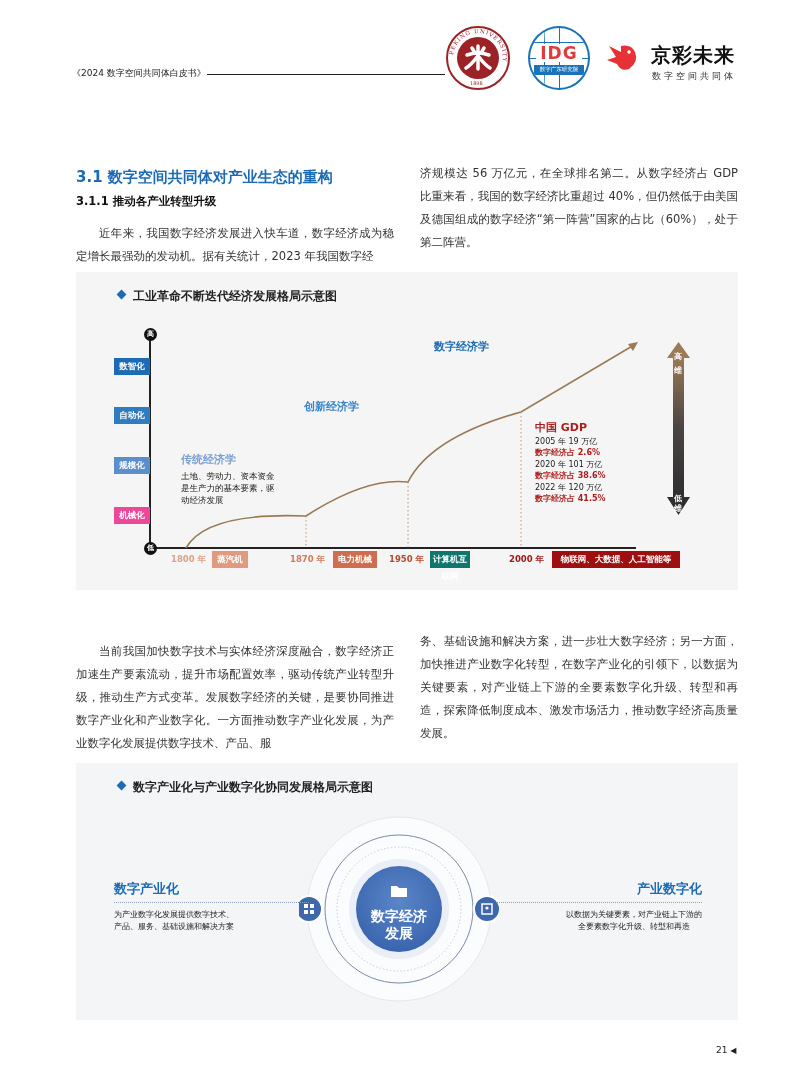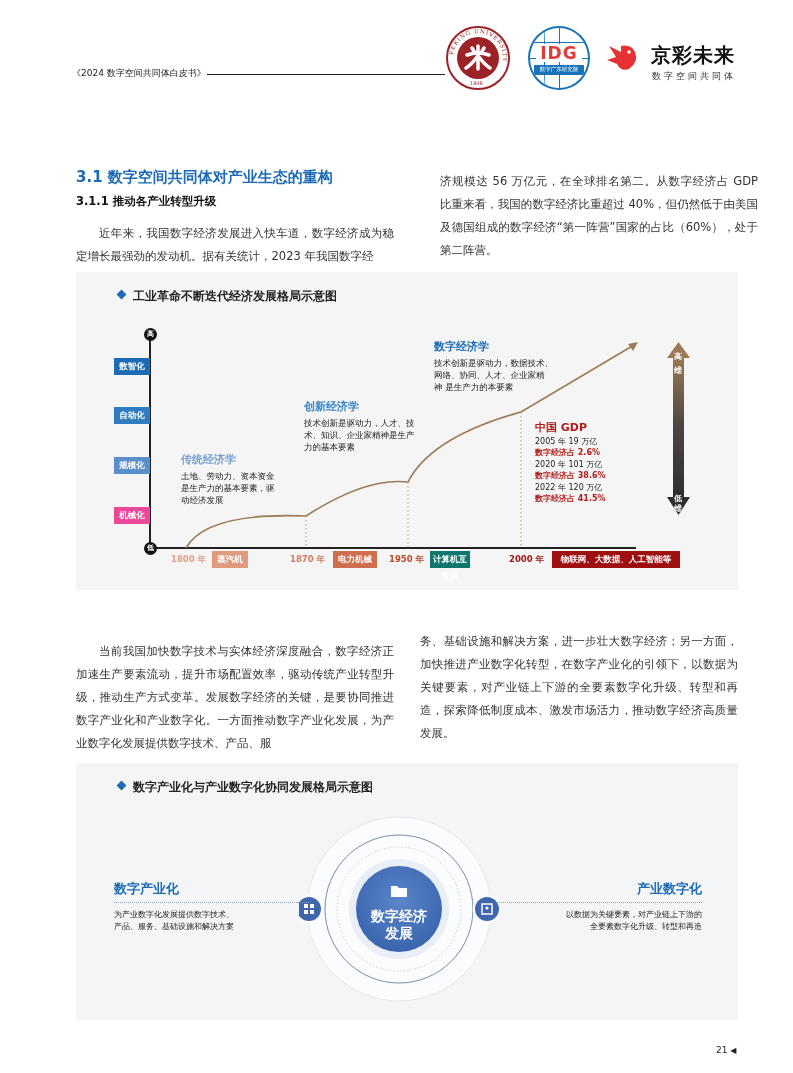--- a/index.html
+++ b/index.html
@@ -15,21 +15,21 @@
   .idg .grid-v{position:absolute;top:0;bottom:0;width:1px;background:#1a73b8;}
   .idg-text{position:absolute;left:6px;top:16px;width:46px;height:18px;background:#fff;color:#e23b3b;font-size:17px;font-weight:bold;text-align:center;line-height:18px;letter-spacing:1px;}
   .idg-sub{position:absolute;left:4px;top:37px;width:50px;background:#1a73b8;color:#fff;font-size:5.5px;text-align:center;padding:1px 0;}
   .jc-bird{left:607px;top:42px;width:32px;height:30px;}
   .jc-name{left:651px;top:42px;font-size:20px;font-weight:bold;color:#111;letter-spacing:1px;}
   .jc-sub{left:652px;top:70px;font-size:9px;color:#333;letter-spacing:3px;}
   .h1{left:76px;top:168px;font-size:15px;font-weight:bold;color:#1d6bb5;}
   .h2{left:76px;top:194px;font-size:11.5px;font-weight:bold;color:#111;}
   .para{font-size:11.5px;line-height:23px;color:#333;text-align:justify;}
   .p1{left:76px;top:210px;width:318px;}
-  .p2{left:420px;top:170px;width:318px;margin-left:20px;}
+  .p2{left:420px;top:162px;width:318px;}
   .p3{left:76px;top:630px;width:318px;}
   .p4{left:420px;top:630px;width:318px;}
   .indent{text-indent:2em;margin-top:10px;}
   .box1{left:76px;top:272px;width:662px;height:318px;background:#f5f5f5;}
   .box2{left:76px;top:763px;width:662px;height:257px;background:#f4f5f7;}
   .box-title{position:absolute;left:42px;top:16px;font-size:12px;font-weight:bold;color:#222;}
   .box-title .dia{display:inline-block;width:7px;height:7px;background:#1d6bb5;transform:rotate(45deg);margin-right:8px;vertical-align:2px;}
   .ylab{position:absolute;left:38px;width:36px;height:17px;color:#fff;font-size:8.5px;font-weight:bold;text-align:center;line-height:17px;}
   .axis-cap{position:absolute;width:13px;height:13px;border-radius:50%;background:#111;color:#fff;font-size:7px;font-weight:bold;text-align:center;line-height:13px;}
   .era-title{position:absolute;font-size:11px;font-weight:bold;color:#1d6bb5;}
@@ -129,32 +129,22 @@
   <div class="ylab" style="top:235px;background:#ec4899">机械化</div>
 
   <div class="era-title" style="left:105px;top:180px;color:#7aa0d4">传统经济学</div>
   <div class="era-desc" style="left:105px;top:198px">
     <div>土地、劳动力、资本资金</div>
       <div>是生产力的基本要素，驱</div>
       <div>动经济发展</div>
   </div>
 
   <div class="era-title" style="left:228px;top:127px;color:#3a85c8">创新经济学</div>
-  <div class="era-desc" style="left:228px;top:145px">
-    <div>技术创新是驱动力，人才、技</div>
-      <div>术、知识、企业家精神是生产</div>
-      <div>力的基本要素</div>
-  </div>
 
   <div class="era-title" style="left:358px;top:67px;color:#1d6bb5">数字经济学</div>
-  <div class="era-desc" style="left:358px;top:85px">
-    <div>技术创新是驱动力，数据技术、</div>
-      <div>网络、协同、人才、企业家精</div>
-      <div>神 是生产力的本要素</div>
-  </div>
 
   <div class="gdp">
     <div class="t">中国 GDP</div>
     <div>2005 年 19 万亿</div>
     <div class="red">数字经济占 2.6%</div>
     <div>2020 年 101 万亿</div>
     <div class="red">数字经济占 38.6%</div>
     <div>2022 年 120 万亿</div>
     <div class="red">数字经济占 41.5%</div>
   </div>
@@ -211,19 +201,19 @@
 
   <div class="side-title" style="left:38px;top:117px">数字产业化</div>
   <div class="dots" style="left:38px;top:139px;width:195px"></div>
   <div class="side-desc" style="left:38px;top:146px">
     <div>为产业数字化发展提供数字技术、</div>
       <div>产品、服务、基础设施和解决方案</div>
   </div>
 
   <div class="side-title" style="right:36px;top:117px">产业数字化</div>
   <div class="dots" style="left:420px;top:139px;width:206px"></div>
-  <div class="side-desc" style="right:36px;top:146px;text-align:right">
+  <div class="side-desc" style="right:36px;top:146px;text-align:center">
     <div>以数据为关键要素，对产业链上下游的</div>
       <div>全要素数字化升级、转型和再造</div>
   </div>
 </div>
 
 <div class="abs pg"><span>21</span> <span style="font-size:8px">◀</span></div>
 
 </body></html>

